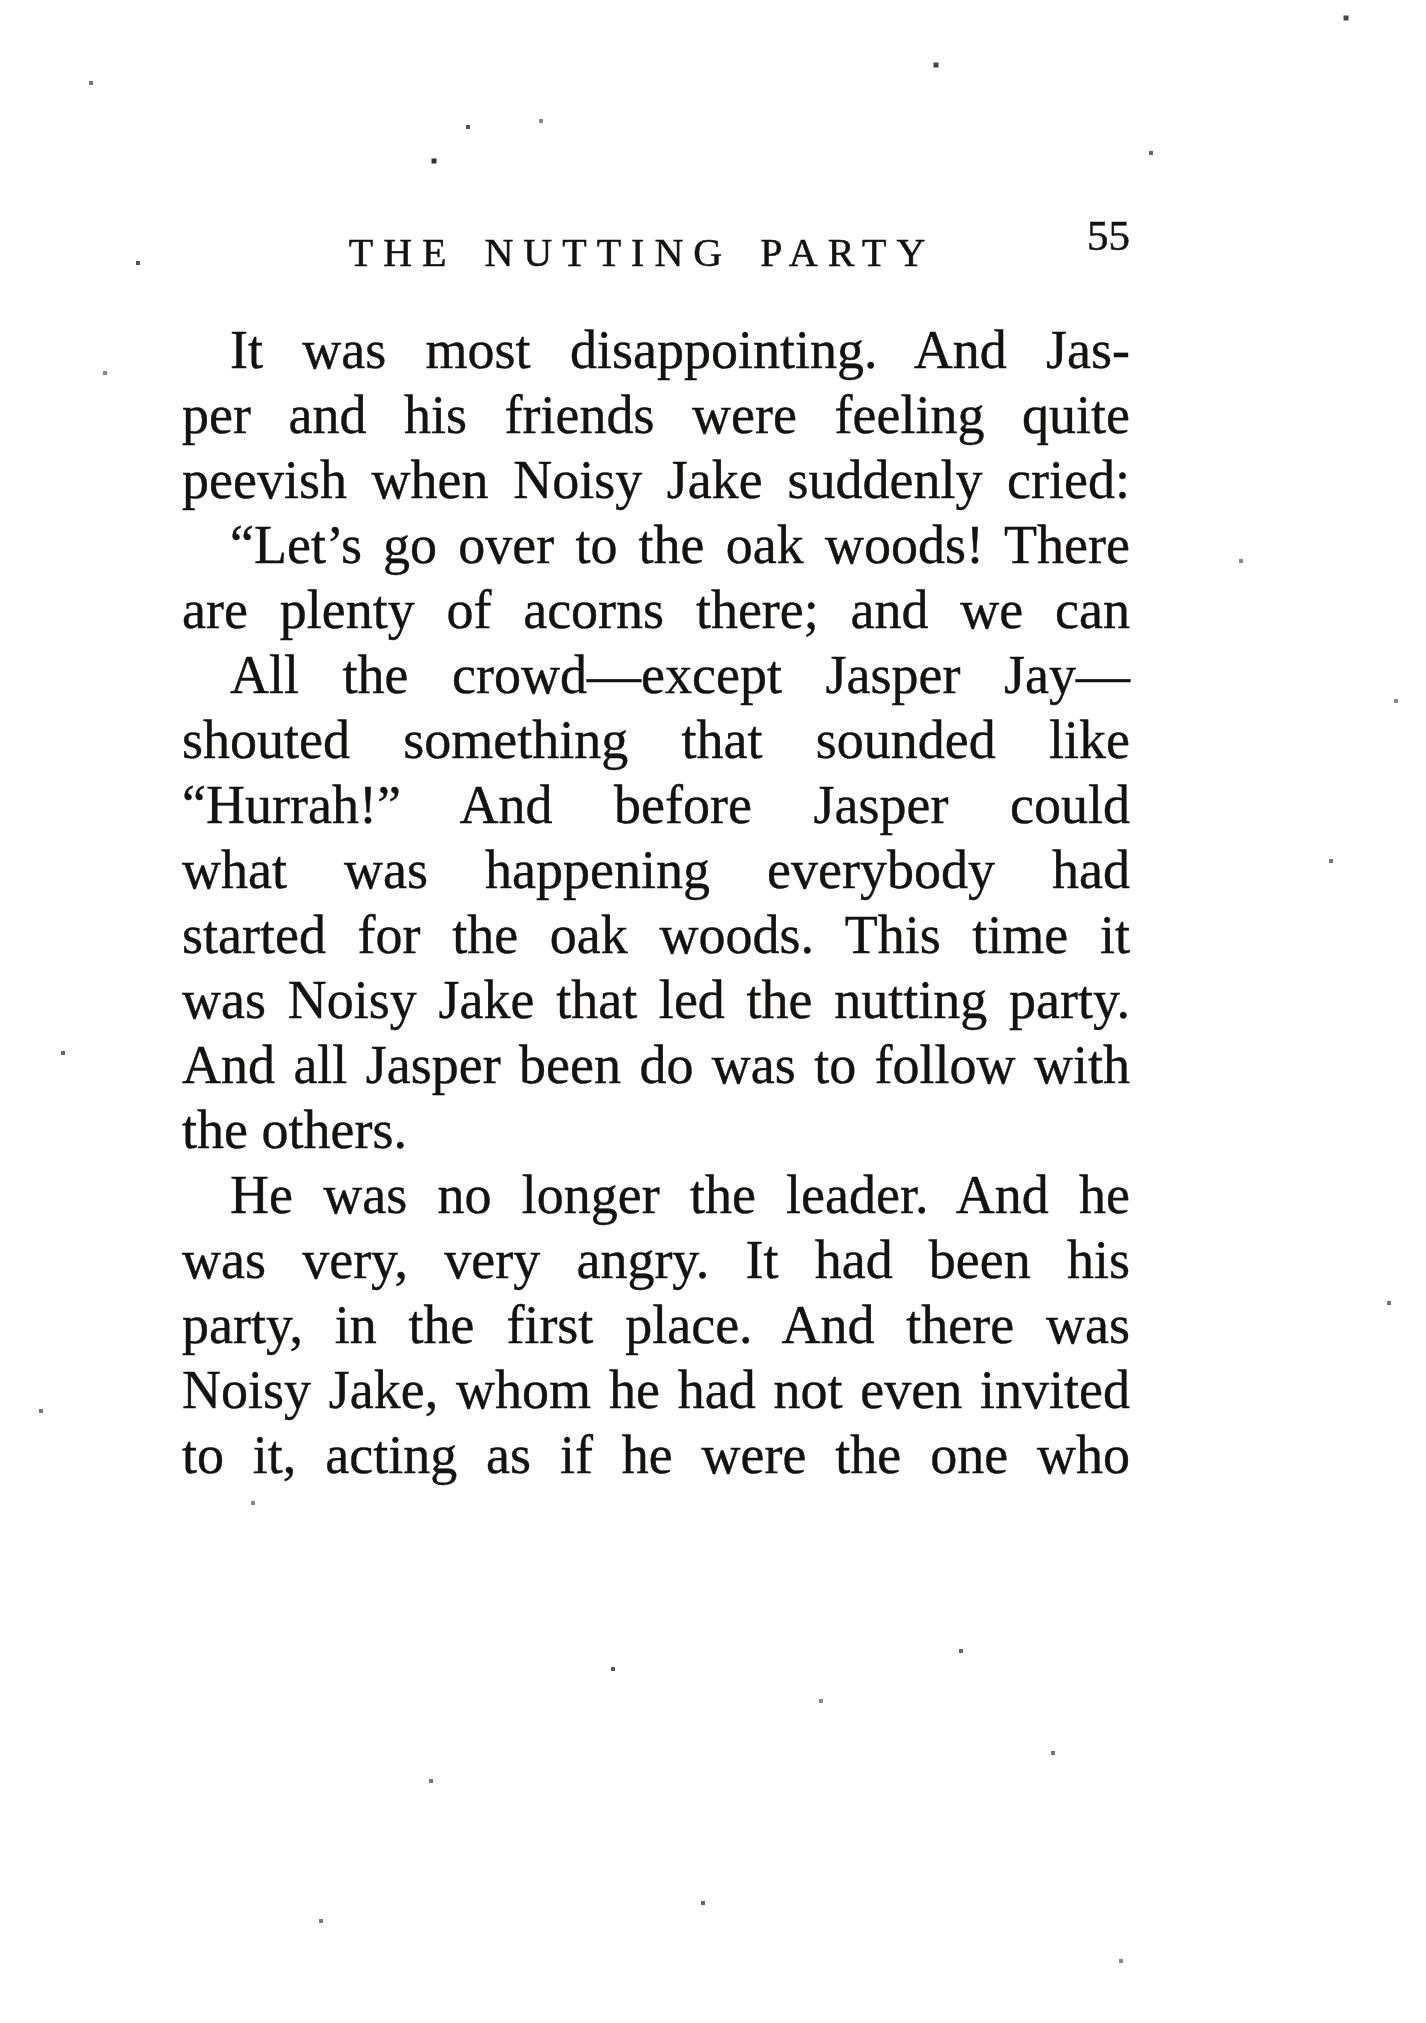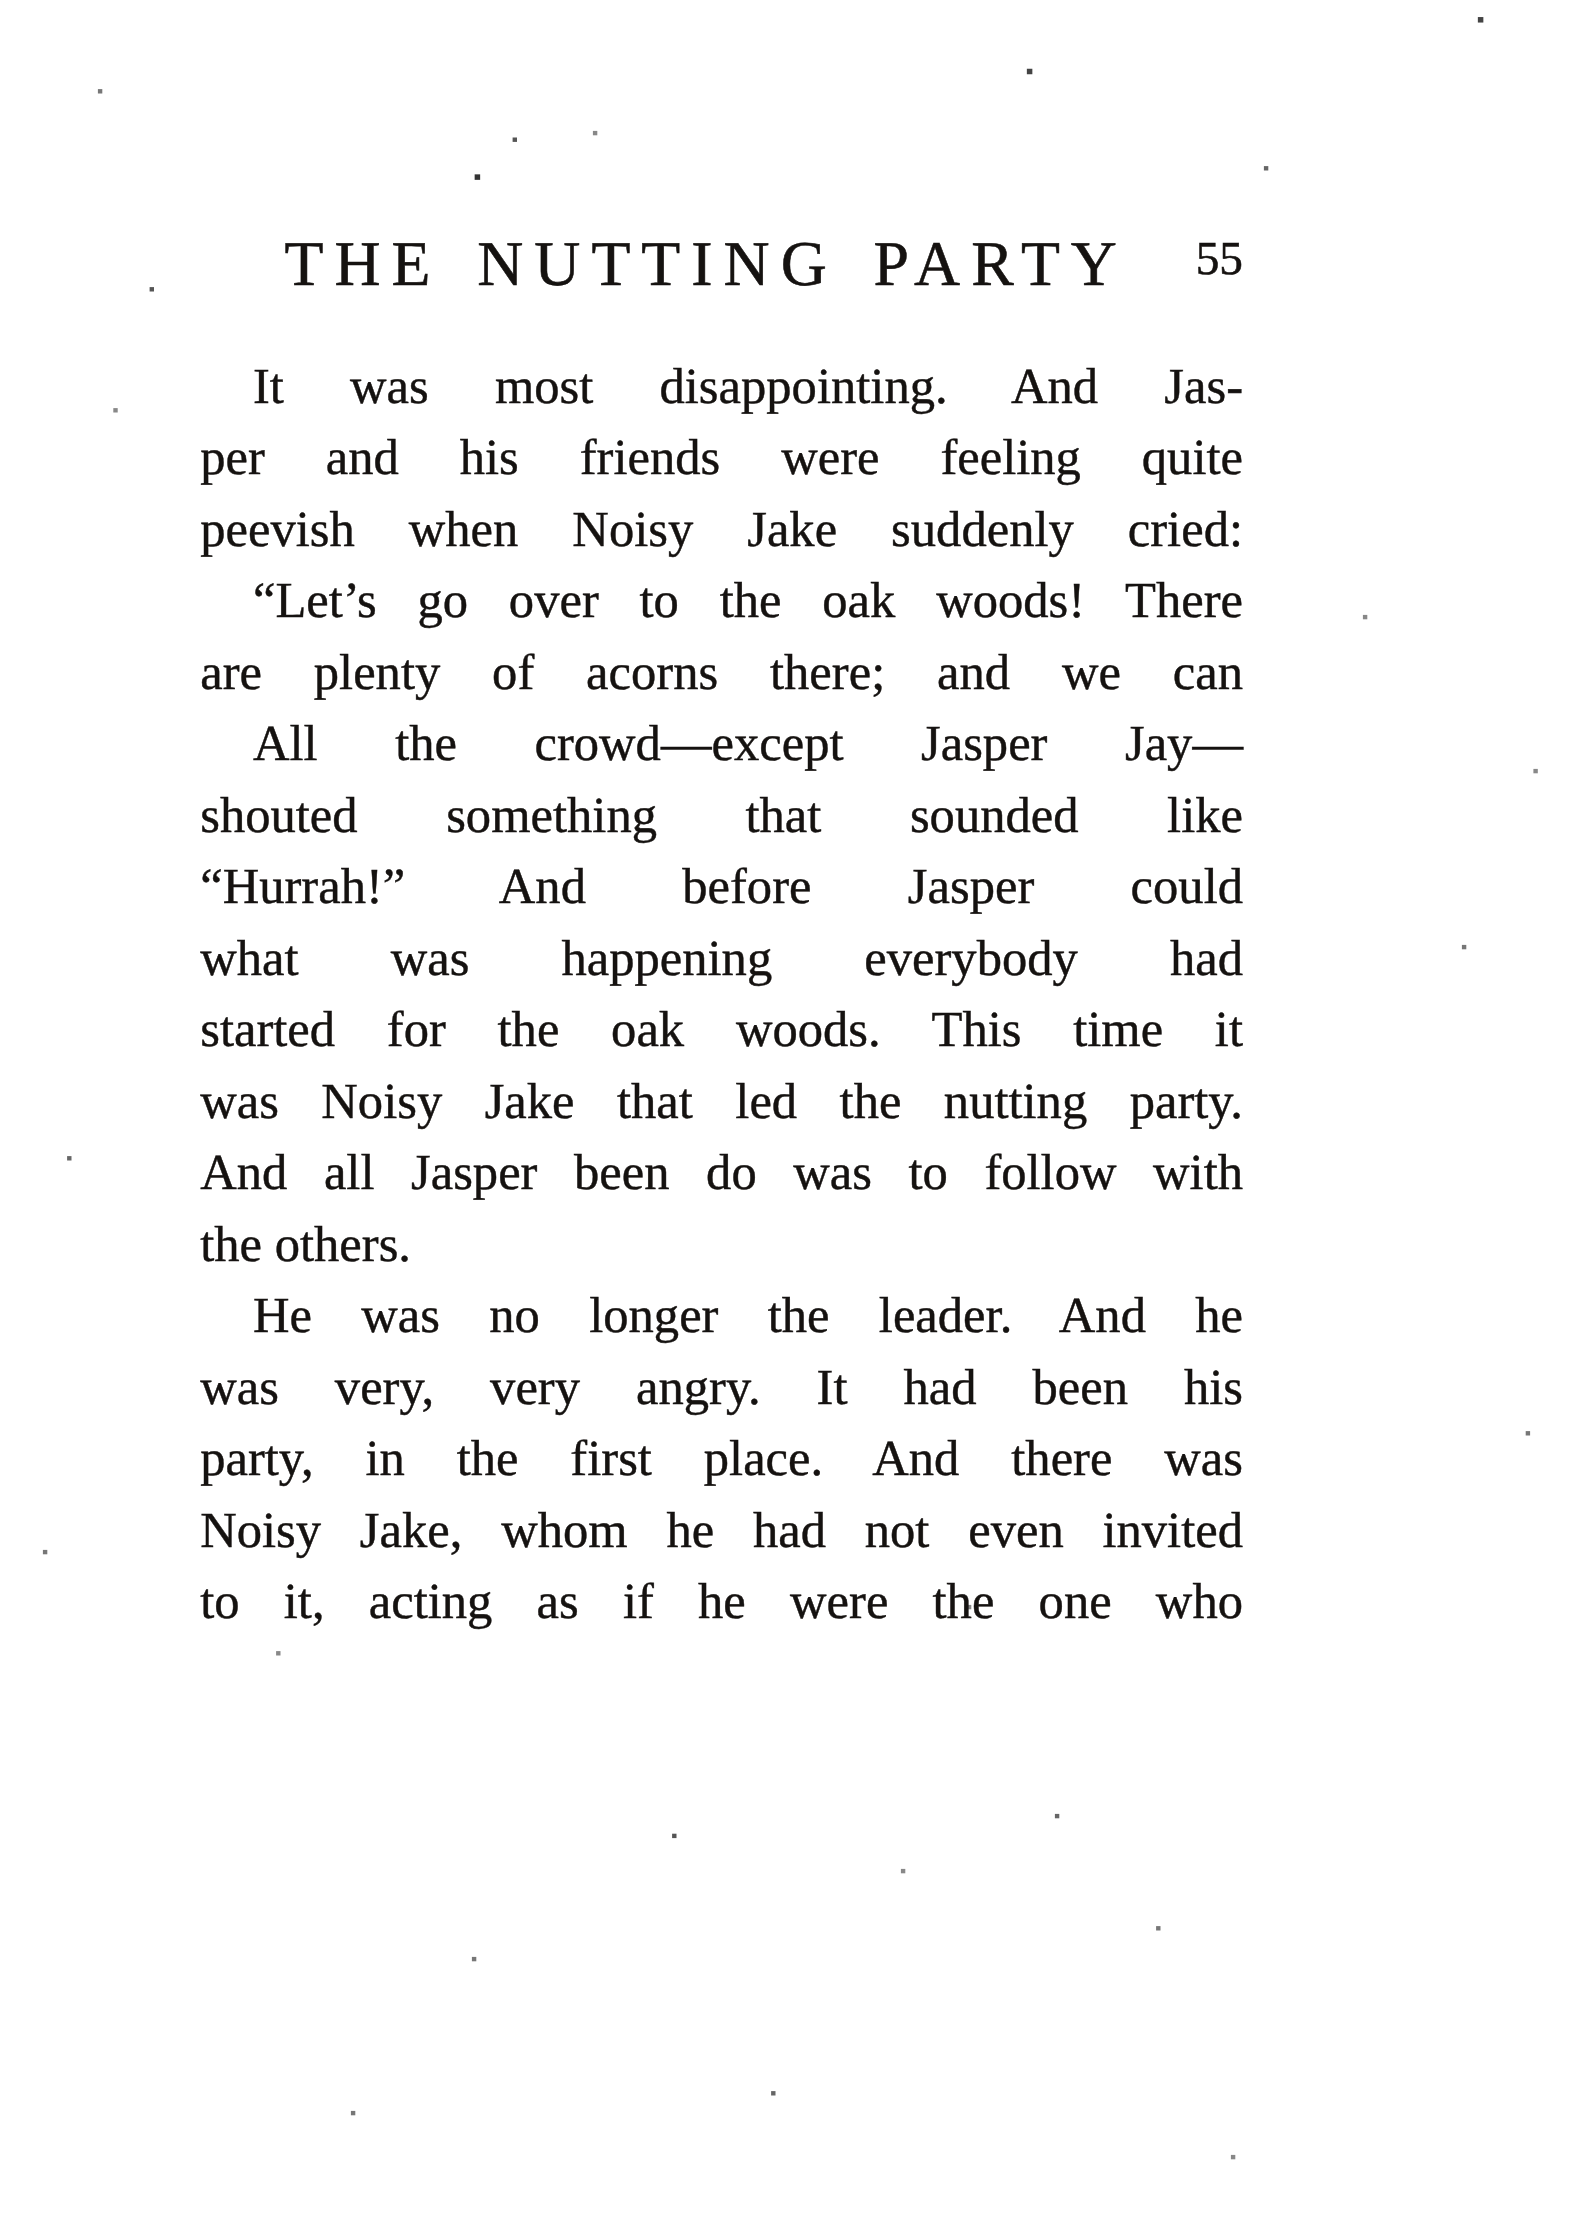--- a/index.html
+++ b/index.html
@@ -57,43 +57,43 @@
   }
   .header-row {
     position: relative;
     height: 48px;
     margin-bottom: 58px;
   }
   .header-title {
     position: absolute;
     left: calc(50% - 14px);
     transform: translateX(-50%);
-    top: 4px;
-    font-size: 58px;
+    top: 17px;
+    font-size: 40px;
     line-height: 48px;
     letter-spacing: 10px;
     word-spacing: 8px;
     white-space: nowrap;
     -webkit-text-stroke: 0.5px #151210;
   }
   .page-number {
     position: absolute;
     right: 0;
     top: 0;
     font-size: 43px;
     line-height: 48px;
     -webkit-text-stroke: 0.5px #151210;
   }
   .textblock {
     width: 948px;
   }
   .line {
     height: 65px;
     line-height: 65px;
-    font-size: 46px;
+    font-size: 54px;
     white-space: normal;
     text-align: justify;
     text-align-last: justify;
     -webkit-text-stroke: 0.4px #151210;
   }
   .line.indent {
     padding-left: 48px;
   }
   .line.plain {
     text-align: left;

